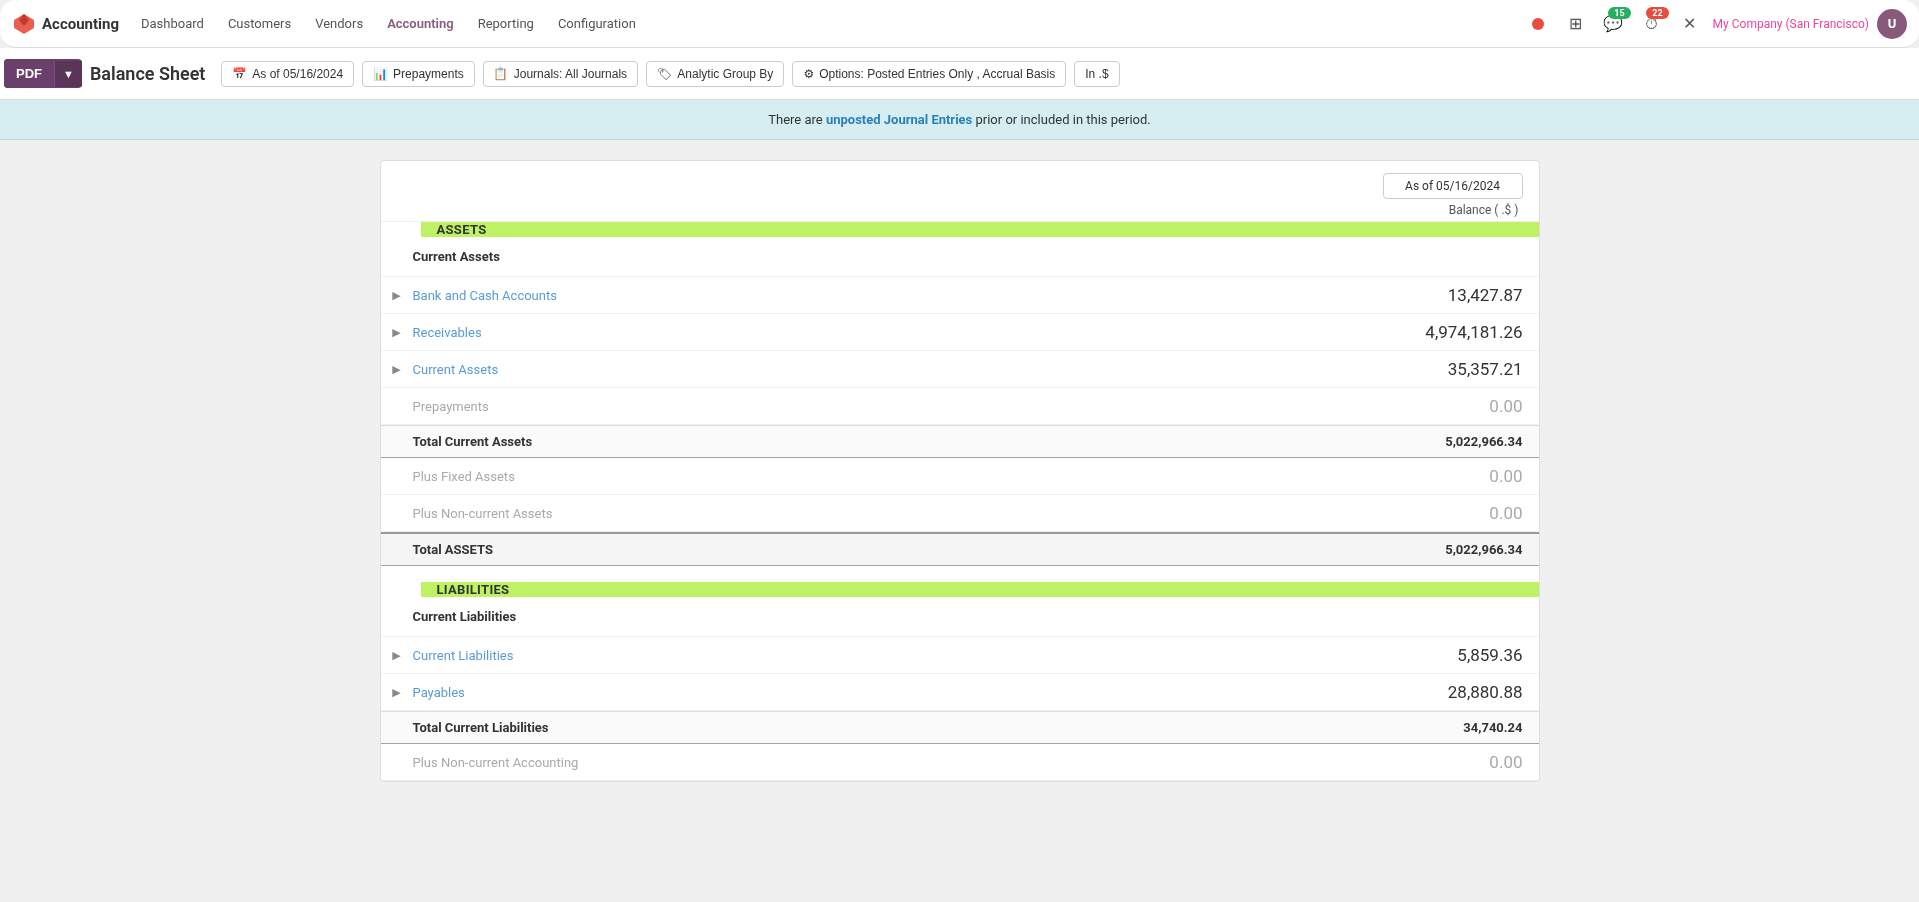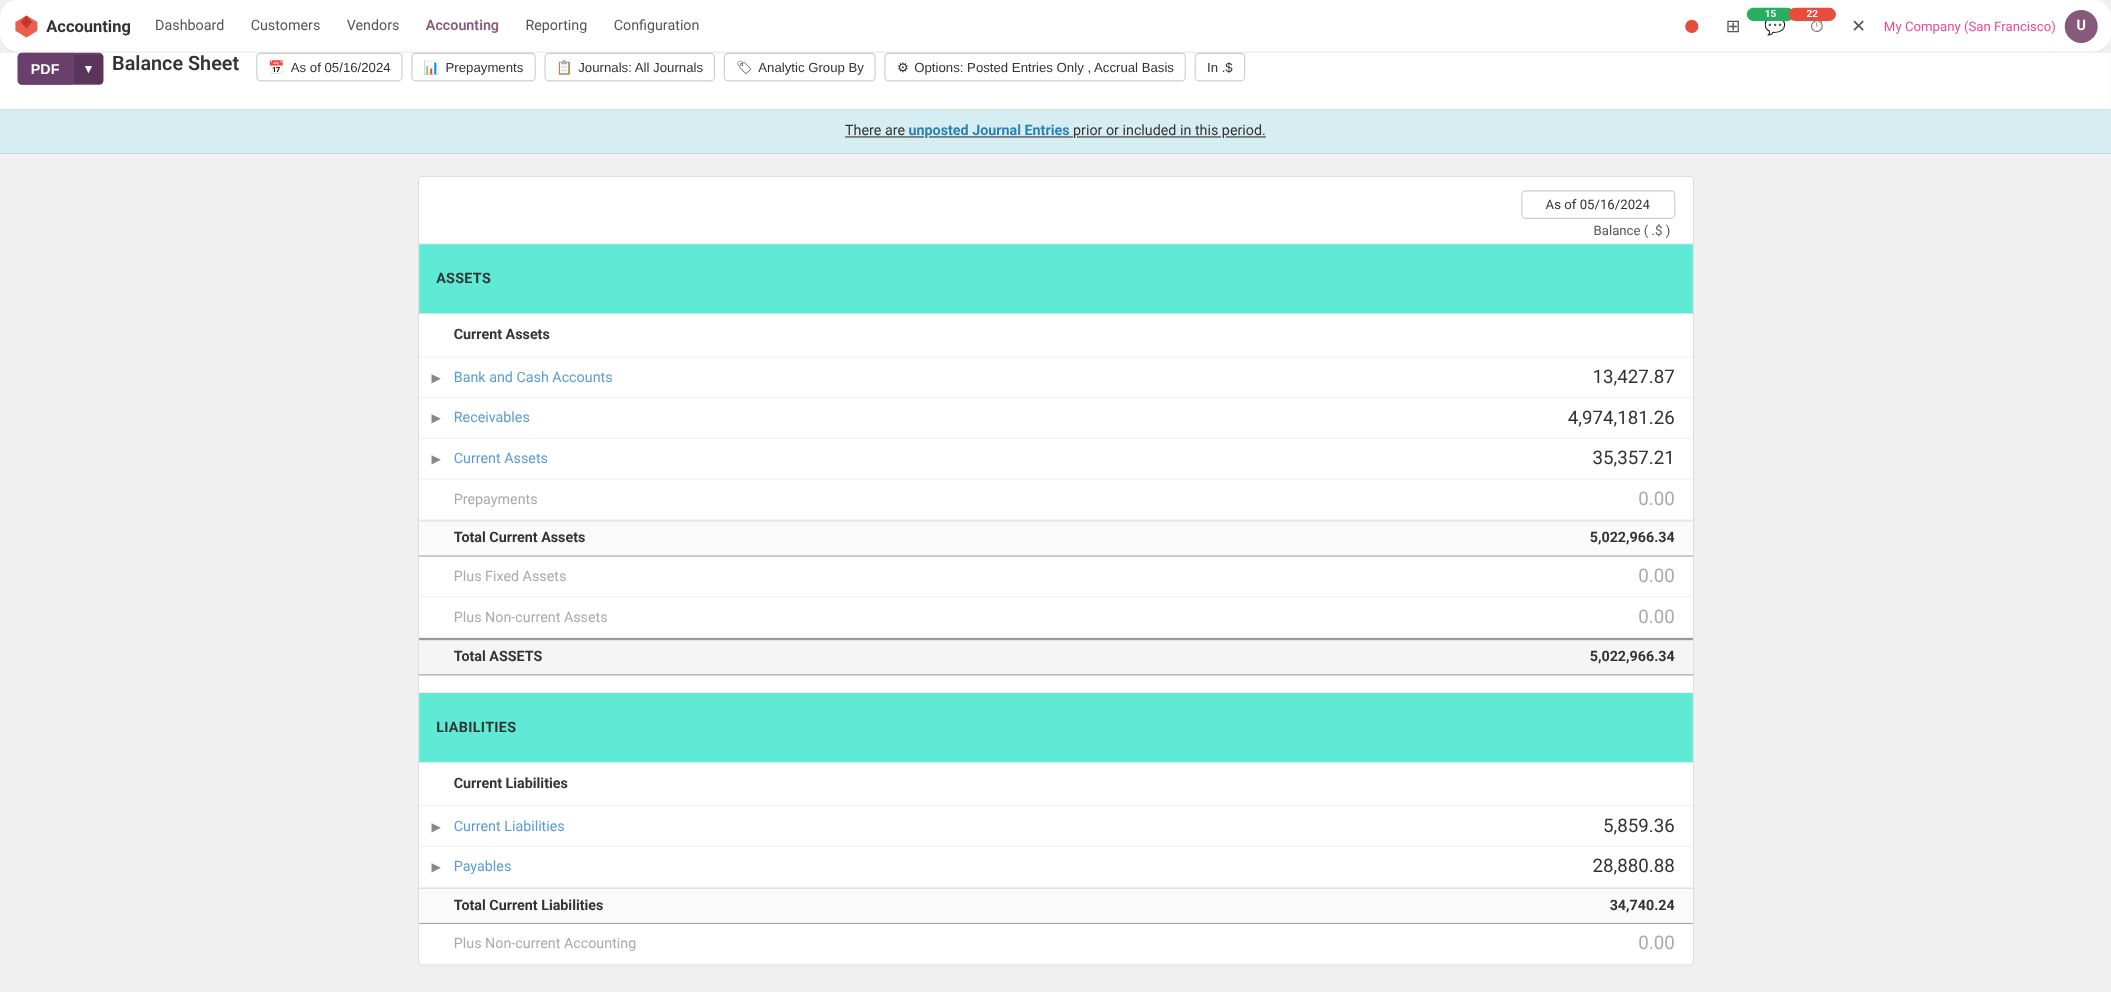--- a/index.html
+++ b/index.html
@@ -58,21 +58,21 @@
       font-size: 16px;
     }
     .badge {
       position: absolute;
       top: -2px;
       right: -2px;
       background: #e74c3c;
       color: white;
       font-size: 9px;
       border-radius: 8px;
-      padding: 1px 16px;
+      padding: 1px 6px;
       font-weight: 700;
     }
     .badge.green { background: #27ae60; }
     .avatar {
       width: 30px;
       height: 30px;
       border-radius: 50%;
       background: #875a7b;
       display: flex;
       align-items: center;
@@ -86,22 +86,22 @@
       font-size: 12px;
       color: #ec4899;
       cursor: pointer;
     }
 
     
     .toolbar {
       background: #fff;
       height: 52px;
       display: flex;
-      align-items: flex-start;
-      padding: 0 16px;
+      align-items: center;
+      padding: 0 4px;
       border-bottom: 1px solid #ddd;
       gap: 8px;
     }
     .pdf-btn-group {
       display: flex;
       align-items: center;
       background: #6b3f6b;
       border-radius: 4px;
       overflow: hidden;
     }
@@ -143,46 +143,46 @@
     }
 
     
     .banner {
       background: #d6eef2;
       padding: 12px 20px;
       text-align: center;
       font-size: 13px;
       color: #333;
       border-bottom: 1px solid #b8dce4;
-      text-decoration: underline;
     }
     .banner strong { color: #2980b9; }
 
     
     .main-content {
       padding: 20px;
       max-width: 1200px;
       margin: 0 auto;
     }
 
     .report-card {
       background: #fff;
       border: 1px solid #ddd;
       border-radius: 4px;
       overflow: hidden;
     }
 
     
     .section-header {
-      background: #5eead4;
-      padding: 24px 16px;
+      background: #bef264;
+      padding: 0 16px;
       font-weight: 700;
       font-size: 13px;
       color: #333;
       letter-spacing: 0.3px;
+      margin-left: 40px;
     }
 
     
     .report-row {
       display: grid;
       grid-template-columns: 32px 1fr 200px;
       align-items: center;
       border-bottom: 1px solid #f0f0f0;
       min-height: 36px;
     }

